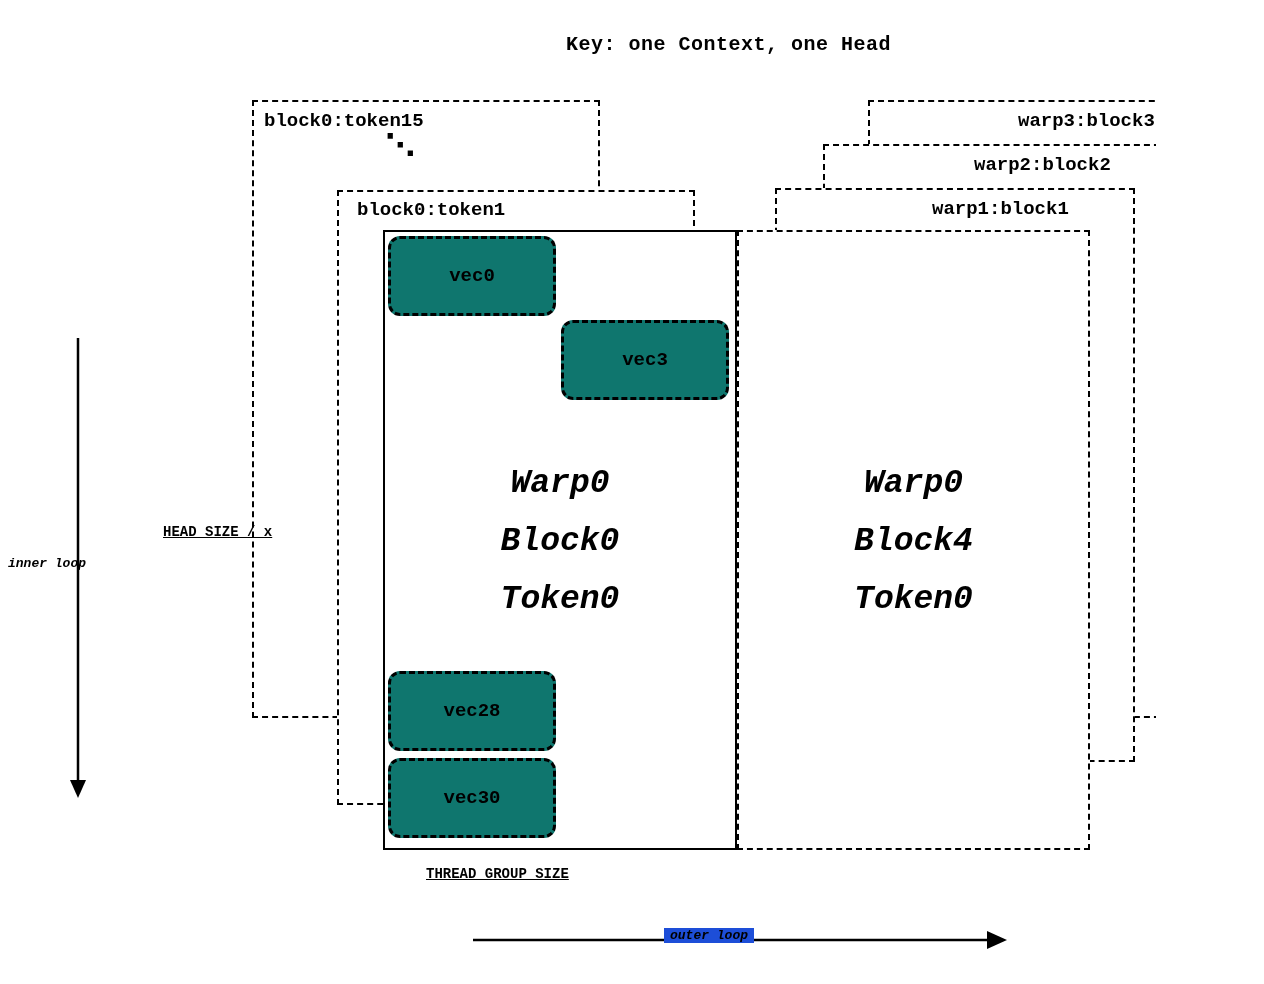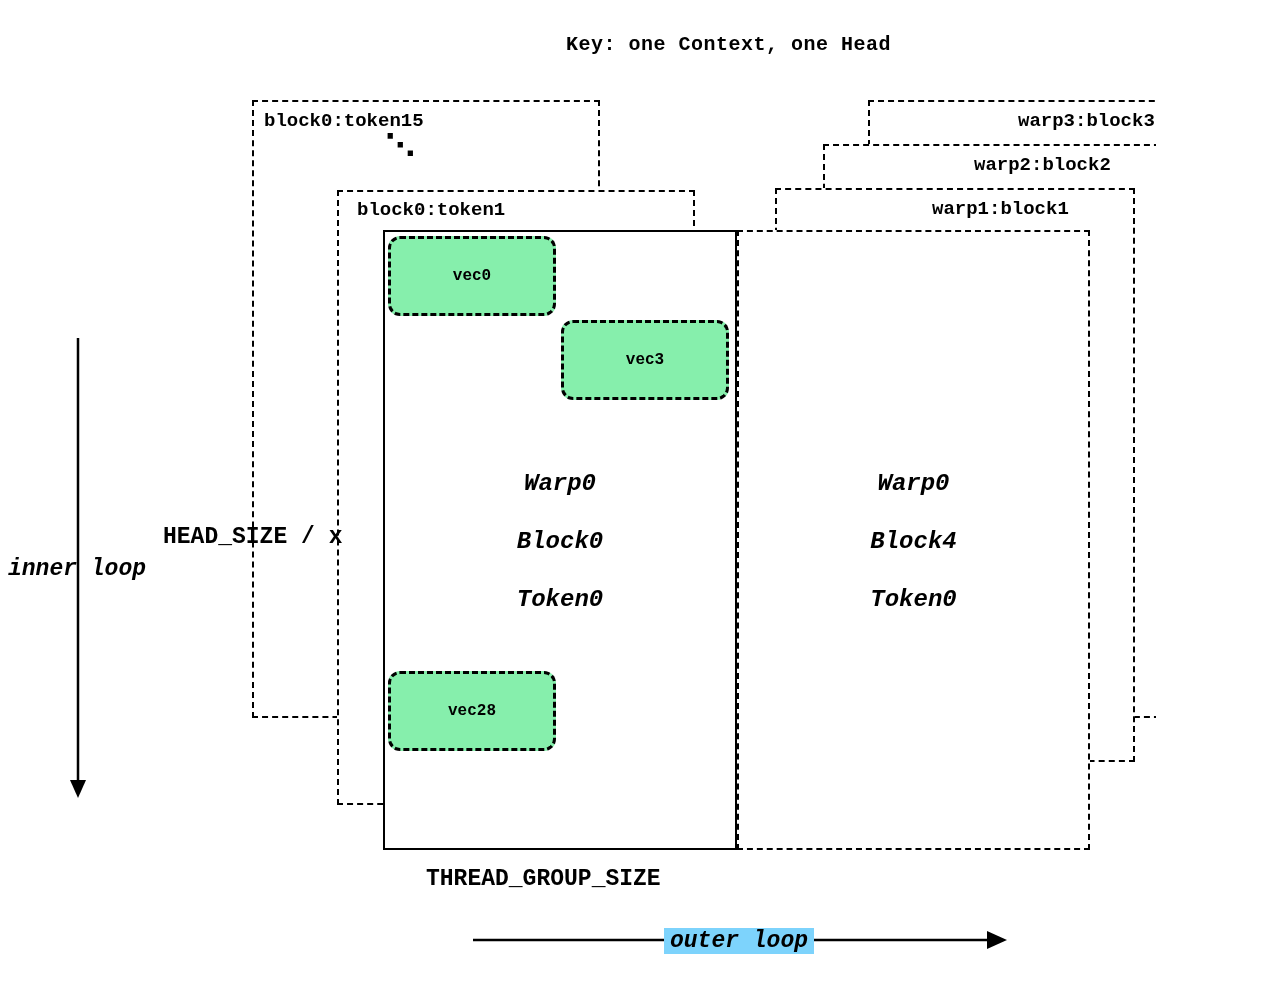--- a/index.html
+++ b/index.html
@@ -49,53 +49,54 @@
   .ellipsis-dots {
     font-family: "DejaVu Sans", sans-serif;
     font-size: 30px;
     font-weight: bold;
     line-height: 30px;
   }
 
   .vec-box {
     border: 3.5px dashed #000;
     border-radius: 12px;
-    background: #86efac;
+    background: #0f766e;
     display: flex;
     align-items: center;
     justify-content: center;
-    font-size: 16px;
+    font-size: 19px;
     font-weight: bold;
   }
 
   .block-caption {
     display: flex;
     flex-direction: column;
     align-items: center;
     text-align: center;
-    font-size: 24px;
+    font-size: 33px;
     font-weight: bold;
     font-style: italic;
     line-height: 58px;
     white-space: nowrap;
   }
 
   .axis-label {
-    font-size: 23px;
+    font-size: 14px;
     font-weight: bold;
     white-space: nowrap;
+    text-decoration: underline;
   }
   .loop-label {
-    font-size: 23px;
+    font-size: 13px;
     font-weight: bold;
     font-style: italic;
     white-space: nowrap;
   }
   .outer-loop-label {
-    background: #7dd3fc;
+    background: #1d4ed8;
     padding: 0 6px;
     z-index: 5;
     font-family: Liberation Mono, monospace;
   }
 </style>
 </head>
 <body>
 
 <div class="canvas">
 
@@ -120,20 +121,21 @@
   <div class="abs layer-label" style="left:357px; top:199px;text-align:right;">block0:token1</div>
 
   <div class="abs layer-label" style="left:1018px; top:110px;">warp3:block3</div>
   <div class="abs layer-label" style="left:974px; top:154px;">warp2:block2</div>
   <div class="abs layer-label" style="left:932px; top:198px;">warp1:block1</div>
 
   <div class="abs vec-box" style="left:388px; top:236px; width:168px; height:80px;">vec0</div>
   <div class="abs vec-box" style="left:561px; top:320px; width:168px; height:80px;">vec3</div>
 
   <div class="abs vec-box" style="left:388px; top:671px; width:168px; height:80px;">vec28</div>
+  <div class="abs vec-box" style="left:388px; top:758px; width:168px; height:80px;">vec30</div>
 
   <div class="abs block-caption" style="left:383px; top:455px; width:354px;">
     <span>Warp0</span>
     <span>Block0</span>
     <span>Token0</span>
   </div>
 
   <div class="abs block-caption" style="left:737px; top:455px; width:353px;">
     <span>Warp0</span>
     <span>Block4</span>

